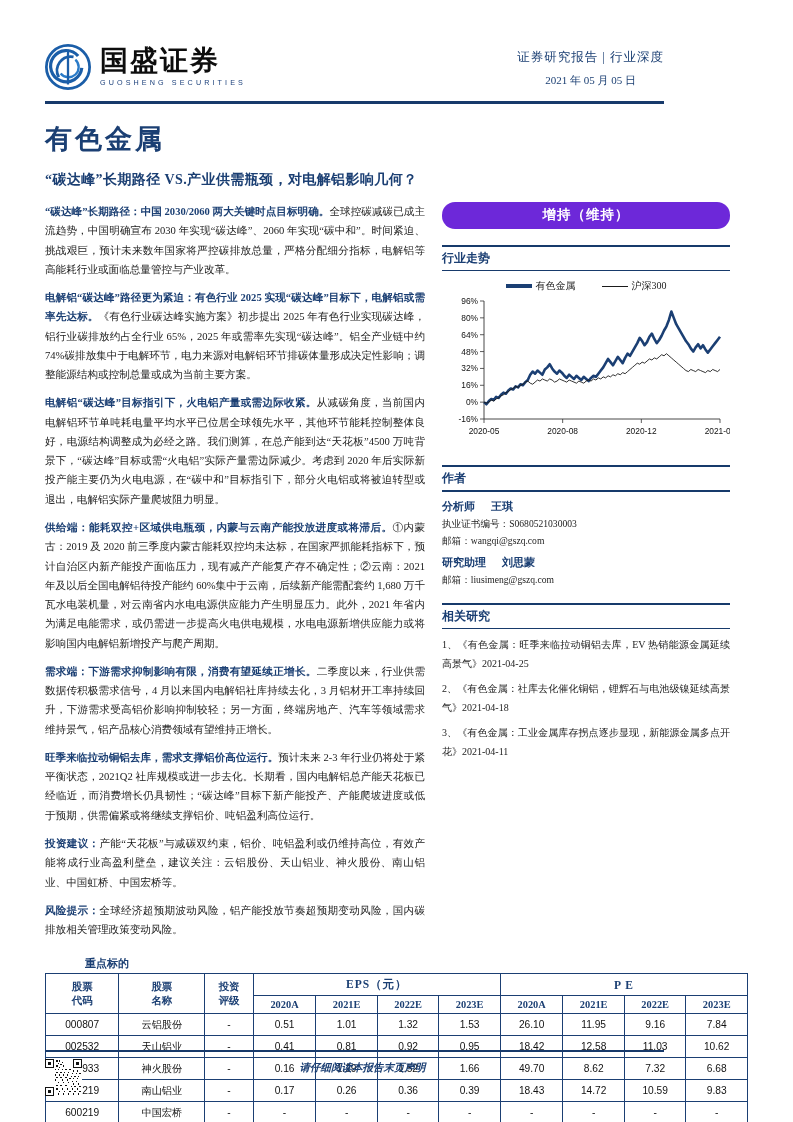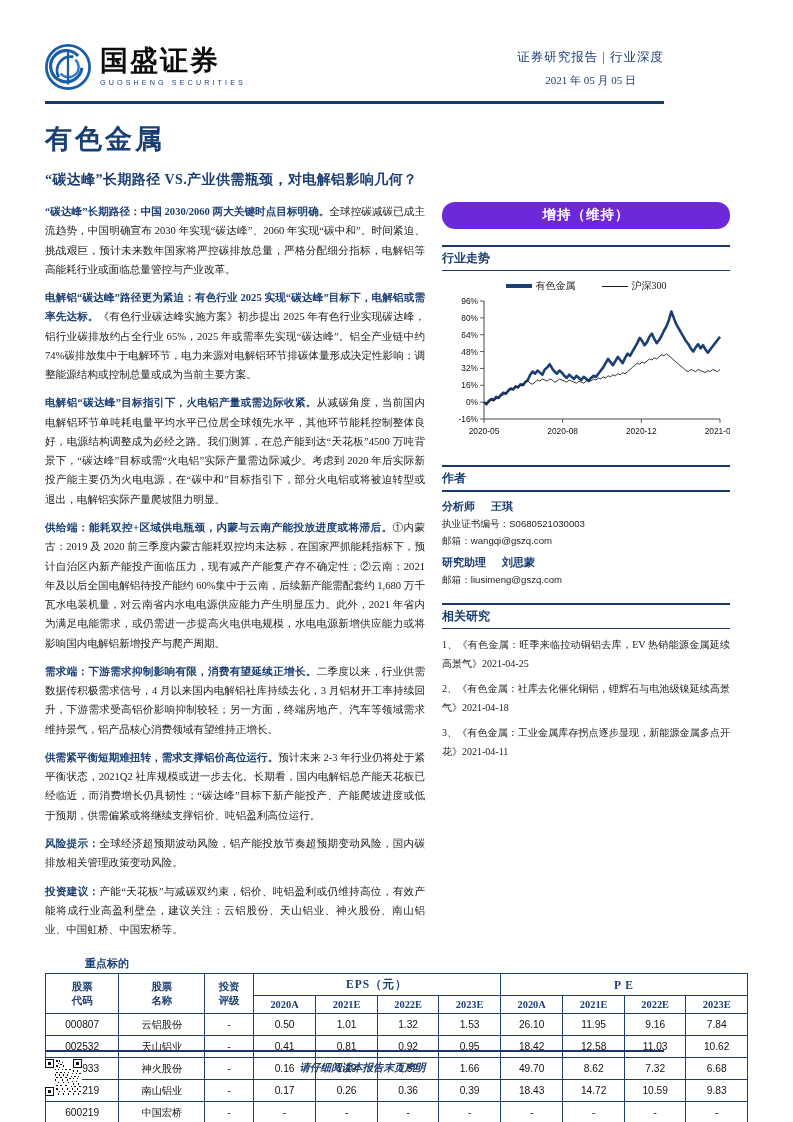--- a/index.html
+++ b/index.html
@@ -56,21 +56,21 @@
   .legend span.swatch { display: inline-block; width: 26px; height: 4px;
                         background: #1b3f73; vertical-align: middle; margin-right: 4px; }
   .legend span.swatch.thin { height: 1.2px; background: #1b1b1b; }
   .legend-item { display: flex; align-items: center; }
 
   .authors { font-size: 10px; color: #1b1b1b; }
   .authors .row-name { font-weight: bold; color: #1b3f73; font-size: 11px;
                        margin-top: 7px; }
   .authors .row-name .nm { margin-left: 16px; }
   .authors .row-sub { margin-top: 4px; font-size: 9.6px; }
-  .authors .row-sub .mono { font-family: Liberation Sans, sans-serif; margin-top: 16px; }
+  .authors .row-sub .mono { font-family: Liberation Serif, serif; margin-top: 16px; }
 
   .related .item { font-size: 10px; line-height: 1.85; color: #1b1b1b;
                    margin-top: 7px; text-align: justify; }
 
   
   .table-wrap { margin-top: 8px; }
   .tbl-title { font-size: 11px; font-weight: bold; color: #1b3f73; margin-bottom: 2px; margin-left: 40px; }
   table { border-collapse: collapse; width: 703px; font-size: 10.4px; }
   th, td { border: 1px solid #1b3f73; text-align: center; color: #111; }
   thead th { color: #1b3f73; font-weight: bold; padding: 3px 2px; }
@@ -135,29 +135,29 @@
 
       <p class="para">
         <b>供给端：能耗双控+区域供电瓶颈，内蒙与云南产能投放进度或将滞后。</b><span>①内蒙古：2019 及 2020 前三季度内蒙古能耗双控均未达标，在国家严抓能耗指标下，预计自治区内新产能投产面临压力，现有减产产能复产存不确定性；②云南：2021 年及以后全国电解铝待投产能约 60%集中于云南，后续新产能需配套约 1,680 万千瓦水电装机量，对云南省内水电电源供应能力产生明显压力。此外，2021 年省内为满足电能需求，或仍需进一步提高火电供电规模，水电电源新增供应能力或将影响国内电解铝新增投产与爬产周期。</span>
       </p>
 
       <p class="para">
         <b>需求端：下游需求抑制影响有限，消费有望延续正增长。</b><span>二季度以来，行业供需数据传积极需求信号，4 月以来国内电解铝社库持续去化，3 月铝材开工率持续回升，下游需求受高铝价影响抑制较轻；另一方面，终端房地产、汽车等领域需求维持景气，铝产品核心消费领域有望维持正增长。</span>
       </p>
 
       <p class="para">
-        <b>供需紧平衡短期难扭转，需求支撑铝价高位运行。</b><span>预计未来 2-3 年行业仍将处于紧平衡状态，2021Q2 社库规模或进一步去化。长期看，国内电解铝总产能天花板已经临近，而消费增长仍具韧性；“碳达峰”目标下新产能投产、产能爬坡进度或低于预期，供需偏紧或将继续支撑铝价、吨铝盈利高位运行。</span>
+        <b>旺季来临拉动铜铝去库，需求支撑铝价高位运行。</b><span>预计未来 2-3 年行业仍将处于紧平衡状态，2021Q2 社库规模或进一步去化。长期看，国内电解铝总产能天花板已经临近，而消费增长仍具韧性；“碳达峰”目标下新产能投产、产能爬坡进度或低于预期，供需偏紧或将继续支撑铝价、吨铝盈利高位运行。</span>
+      </p>
+
+      <p class="para">
+        <b>投资建议：</b><span>产能“天花板”与减碳双约束，铝价、吨铝盈利或仍维持高位，有效产能将成行业高盈利壁垒，建议关注：云铝股份、天山铝业、神火股份、南山铝业、中国虹桥、中国宏桥等。</span>
       </p>
 
       <p class="para">
         <b>风险提示：</b><span>全球经济超预期波动风险，铝产能投放节奏超预期变动风险，国内碳排放相关管理政策变动风险。</span>
-      </p>
-
-      <p class="para">
-        <b>投资建议：</b><span>产能“天花板”与减碳双约束，铝价、吨铝盈利或仍维持高位，有效产能将成行业高盈利壁垒，建议关注：云铝股份、天山铝业、神火股份、南山铝业、中国虹桥、中国宏桥等。</span>
       </p>
 
     </div>
 
     <div class="col-right">
 
       <div class="rating-badge">增持（维持）</div>
 
       <div class="sec-head">
         <div class="bar-top"></div>
@@ -266,21 +266,21 @@
             <th>2021E</th>
             <th>2022E</th>
             <th>2023E</th>
           </tr>
       </thead>
       <tbody id="table-body">
           <tr>
             <td>000807</td>
             <td class="cn">云铝股份</td>
             <td>-</td>
-            <td>0.50</td>
+            <td>0.51</td>
             <td>1.01</td>
             <td>1.32</td>
             <td>1.53</td>
             <td>26.10</td>
             <td>11.95</td>
             <td>9.16</td>
             <td>7.84</td>
           </tr>
           <tr>
             <td>002532</td>

